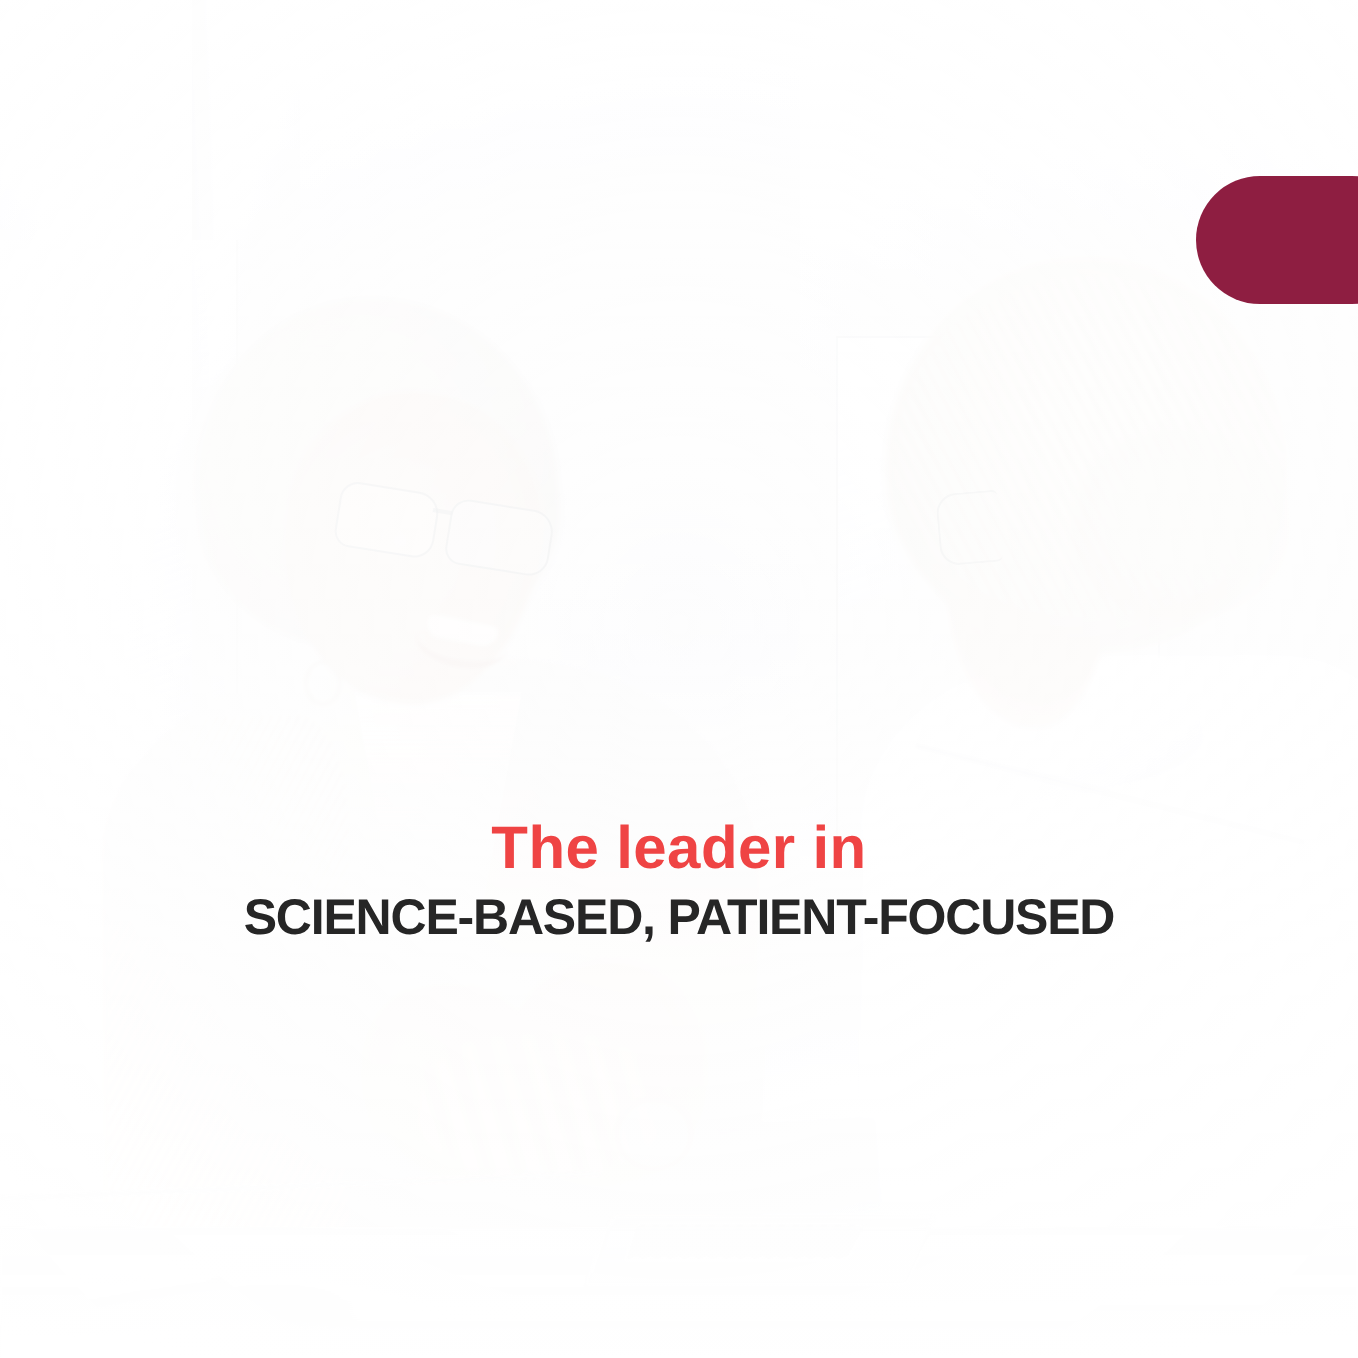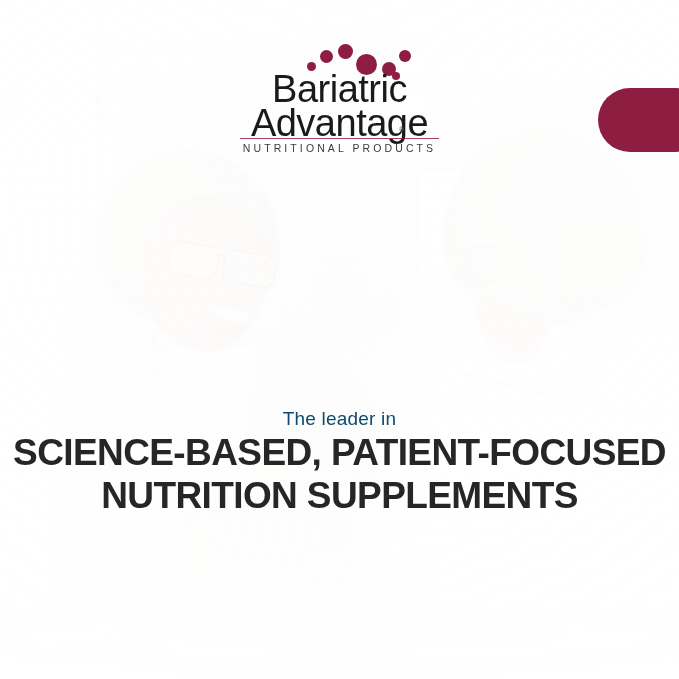--- a/index.html
+++ b/index.html
@@ -371,28 +371,28 @@
   
   .headline {
     position: absolute;
     left: 0; top: 408px;
     width: 679px;
     text-align: center;
     color: #2b2b2b;
     font-family: "Liberation Sans", sans-serif;
   }
   .hl-small {
-    font-size: 19px;
-    font-weight: 400;
+    font-size: 30px;
+    font-weight: 700;
     line-height: 1.12;
     letter-spacing: 0.2px;
-    color: #0c4a6e;
+    color: #ef4444;
   }
   .hl-big {
-    font-size: 37px;
+    font-size: 25px;
     font-weight: 700;
     line-height: 1.16;
     letter-spacing: -0.6px;
     color: #262626;
     margin-top: 3px;
   }
   .hl-big .line2 { display: block; }
   .hl-tail {
     font-size: 30px;
     font-weight: 300;
@@ -465,39 +465,22 @@
     <div class="glass-edge"></div>
     <div class="glass-table"></div>
     <div class="table-reflect"></div>
 
     <div class="veil"></div>
     <div class="veil2"></div>
   </div>
 
   <div class="pill"></div>
 
-  <div class="logo">
-    <div class="logo-dots">
-      <div class="dot" style="left:75px; top:20px; width:9px;  height:9px;"></div>
-      <div class="dot" style="left:88px; top:8px;  width:13px; height:13px;"></div>
-      <div class="dot" style="left:106px;top:2px;  width:15px; height:15px;"></div>
-      <div class="dot" style="left:124px;top:12px; width:21px; height:21px;"></div>
-      <div class="dot" style="left:150px;top:20px; width:14px; height:14px;"></div>
-      <div class="dot" style="left:167px;top:8px;  width:12px; height:12px;"></div>
-      <div class="dot" style="left:160px;top:30px; width:8px;  height:8px;"></div>
-    </div>
-    <div class="logo-word l1">Bariatric</div>
-    <div class="logo-word l2">Advantage</div>
-    <div class="logo-reg">®</div>
-    <div class="logo-rule"></div>
-    <div class="logo-sub">NUTRITIONAL PRODUCTS</div>
-  </div>
 
   <div class="headline">
     <div class="hl-small">The leader in</div>
     <div class="hl-big">
       <span>SCIENCE-BASED, PATIENT-FOCUSED</span>
-      <span class="line2">NUTRITION SUPPLEMENTS</span>
     </div>
   </div>
 
 
 </div>
 
 </body></html>

